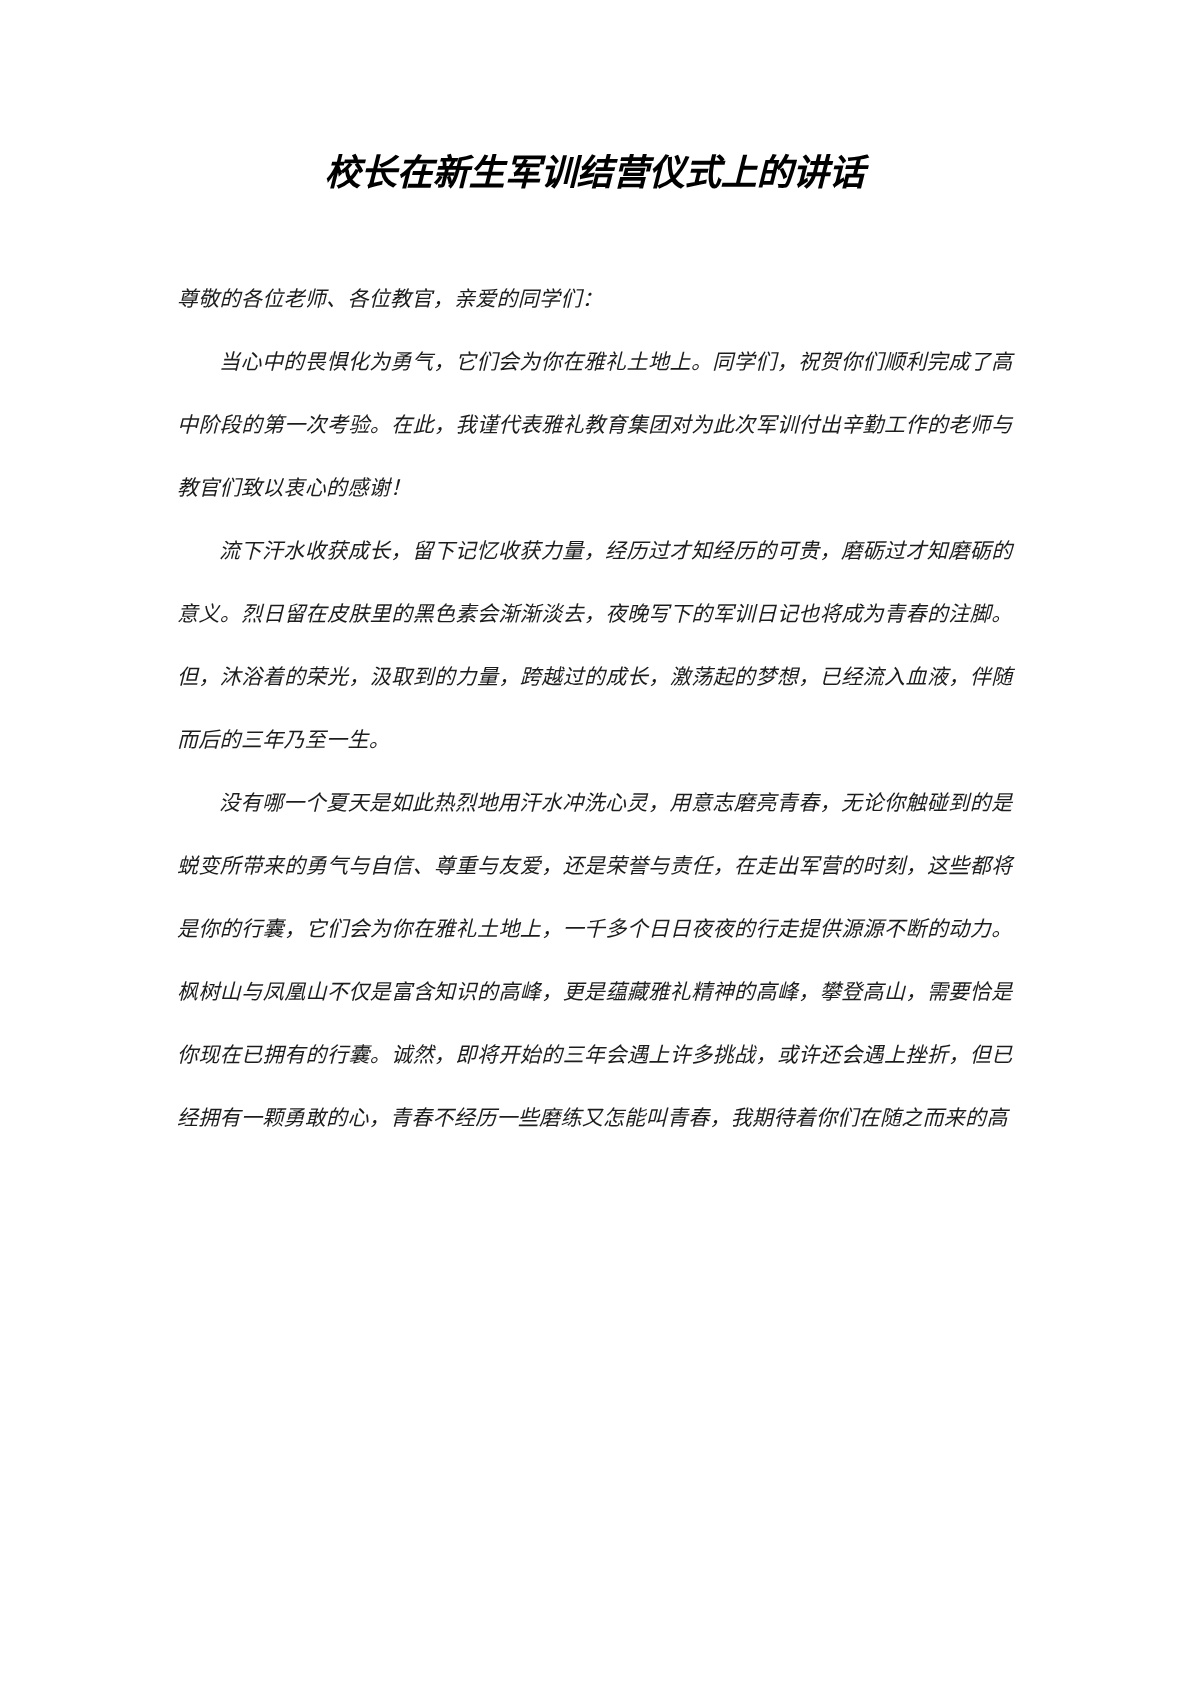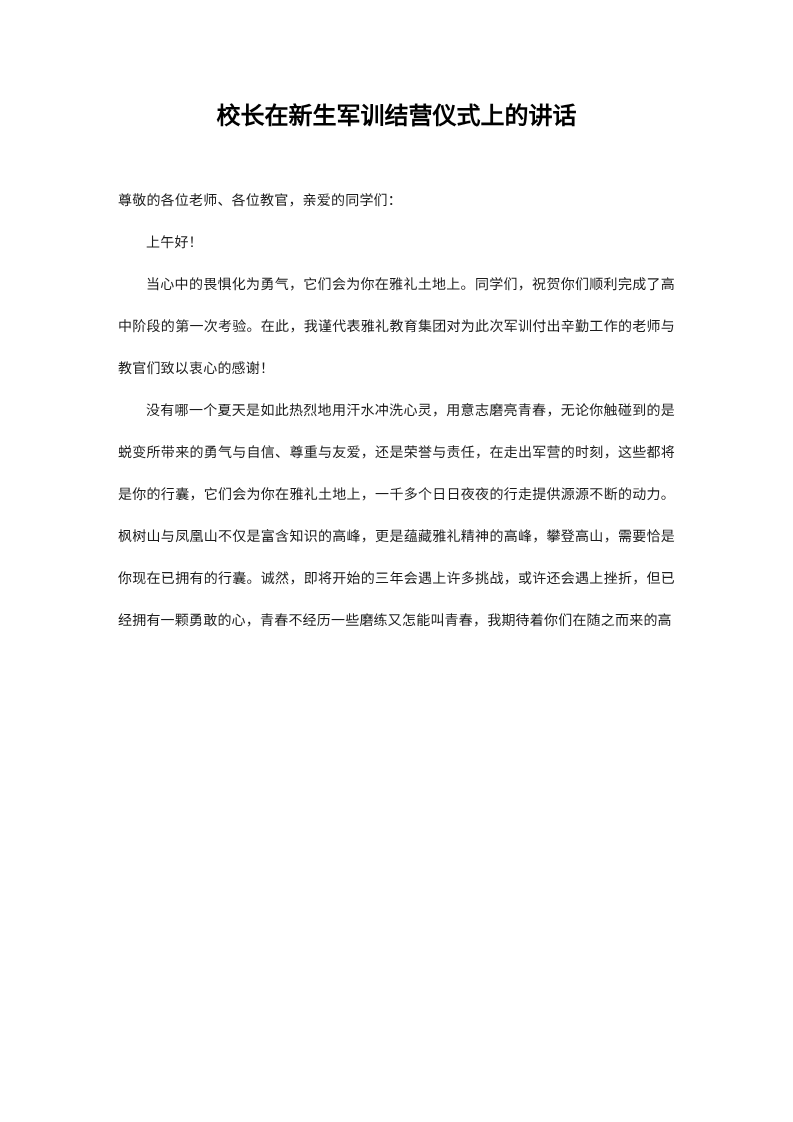--- a/index.html
+++ b/index.html
@@ -13,20 +13,21 @@
     overflow: hidden;
   }
   .page {
     box-sizing: border-box;
     width: 793px;
     height: 1008px;
     padding: 94px 118px 0 118px;
     overflow: hidden;
     background: #ffffff;
     color: #1c1c1c;
+    font-style: italic;
   }
   .doc-title {
     margin: 0 0 42px 0;
     font-family: "Liberation Sans", "DejaVu Sans", sans-serif;
     font-weight: bold;
     font-size: 24px;
     line-height: 44px;
     text-align: center;
     color: #000000;
     letter-spacing: 0px;
@@ -47,17 +48,17 @@
   }
 </style>
 </head>
 <body style="background: rgb(255, 255, 255);">
 
 <div class="page" style="background: rgb(255, 255, 255); color: rgb(28, 28, 28);">
   <h1 class="doc-title" style="color: rgb(0, 0, 0);">校长在新生军训结营仪式上的讲话</h1>
 
   <div class="doc-body">
     <p class="no-indent">尊敬的各位老师、各位教官，亲爱的同学们：</p>
-    <p>上午好！</p>
     <p>当心中的畏惧化为勇气，它们会为你在雅礼土地上。同学们，祝贺你们顺利完成了高中阶段的第一次考验。在此，我谨代表雅礼教育集团对为此次军训付出辛勤工作的老师与教官们致以衷心的感谢！</p>
+    <p>流下汗水收获成长，留下记忆收获力量，经历过才知经历的可贵，磨砺过才知磨砺的意义。烈日留在皮肤里的黑色素会渐渐淡去，夜晚写下的军训日记也将成为青春的注脚。但，沐浴着的荣光，汲取到的力量，跨越过的成长，激荡起的梦想，已经流入血液，伴随而后的三年乃至一生。</p>
     <p>没有哪一个夏天是如此热烈地用汗水冲洗心灵，用意志磨亮青春，无论你触碰到的是蜕变所带来的勇气与自信、尊重与友爱，还是荣誉与责任，在走出军营的时刻，这些都将是你的行囊，它们会为你在雅礼土地上，一千多个日日夜夜的行走提供源源不断的动力。枫树山与凤凰山不仅是富含知识的高峰，更是蕴藏雅礼精神的高峰，攀登高山，需要恰是你现在已拥有的行囊。诚然，即将开始的三年会遇上许多挑战，或许还会遇上挫折，但已经拥有一颗勇敢的心，青春不经历一些磨练又怎能叫青春，我期待着你们在随之而来的高</p>
   </div>
 </div>
 
 </body></html>

